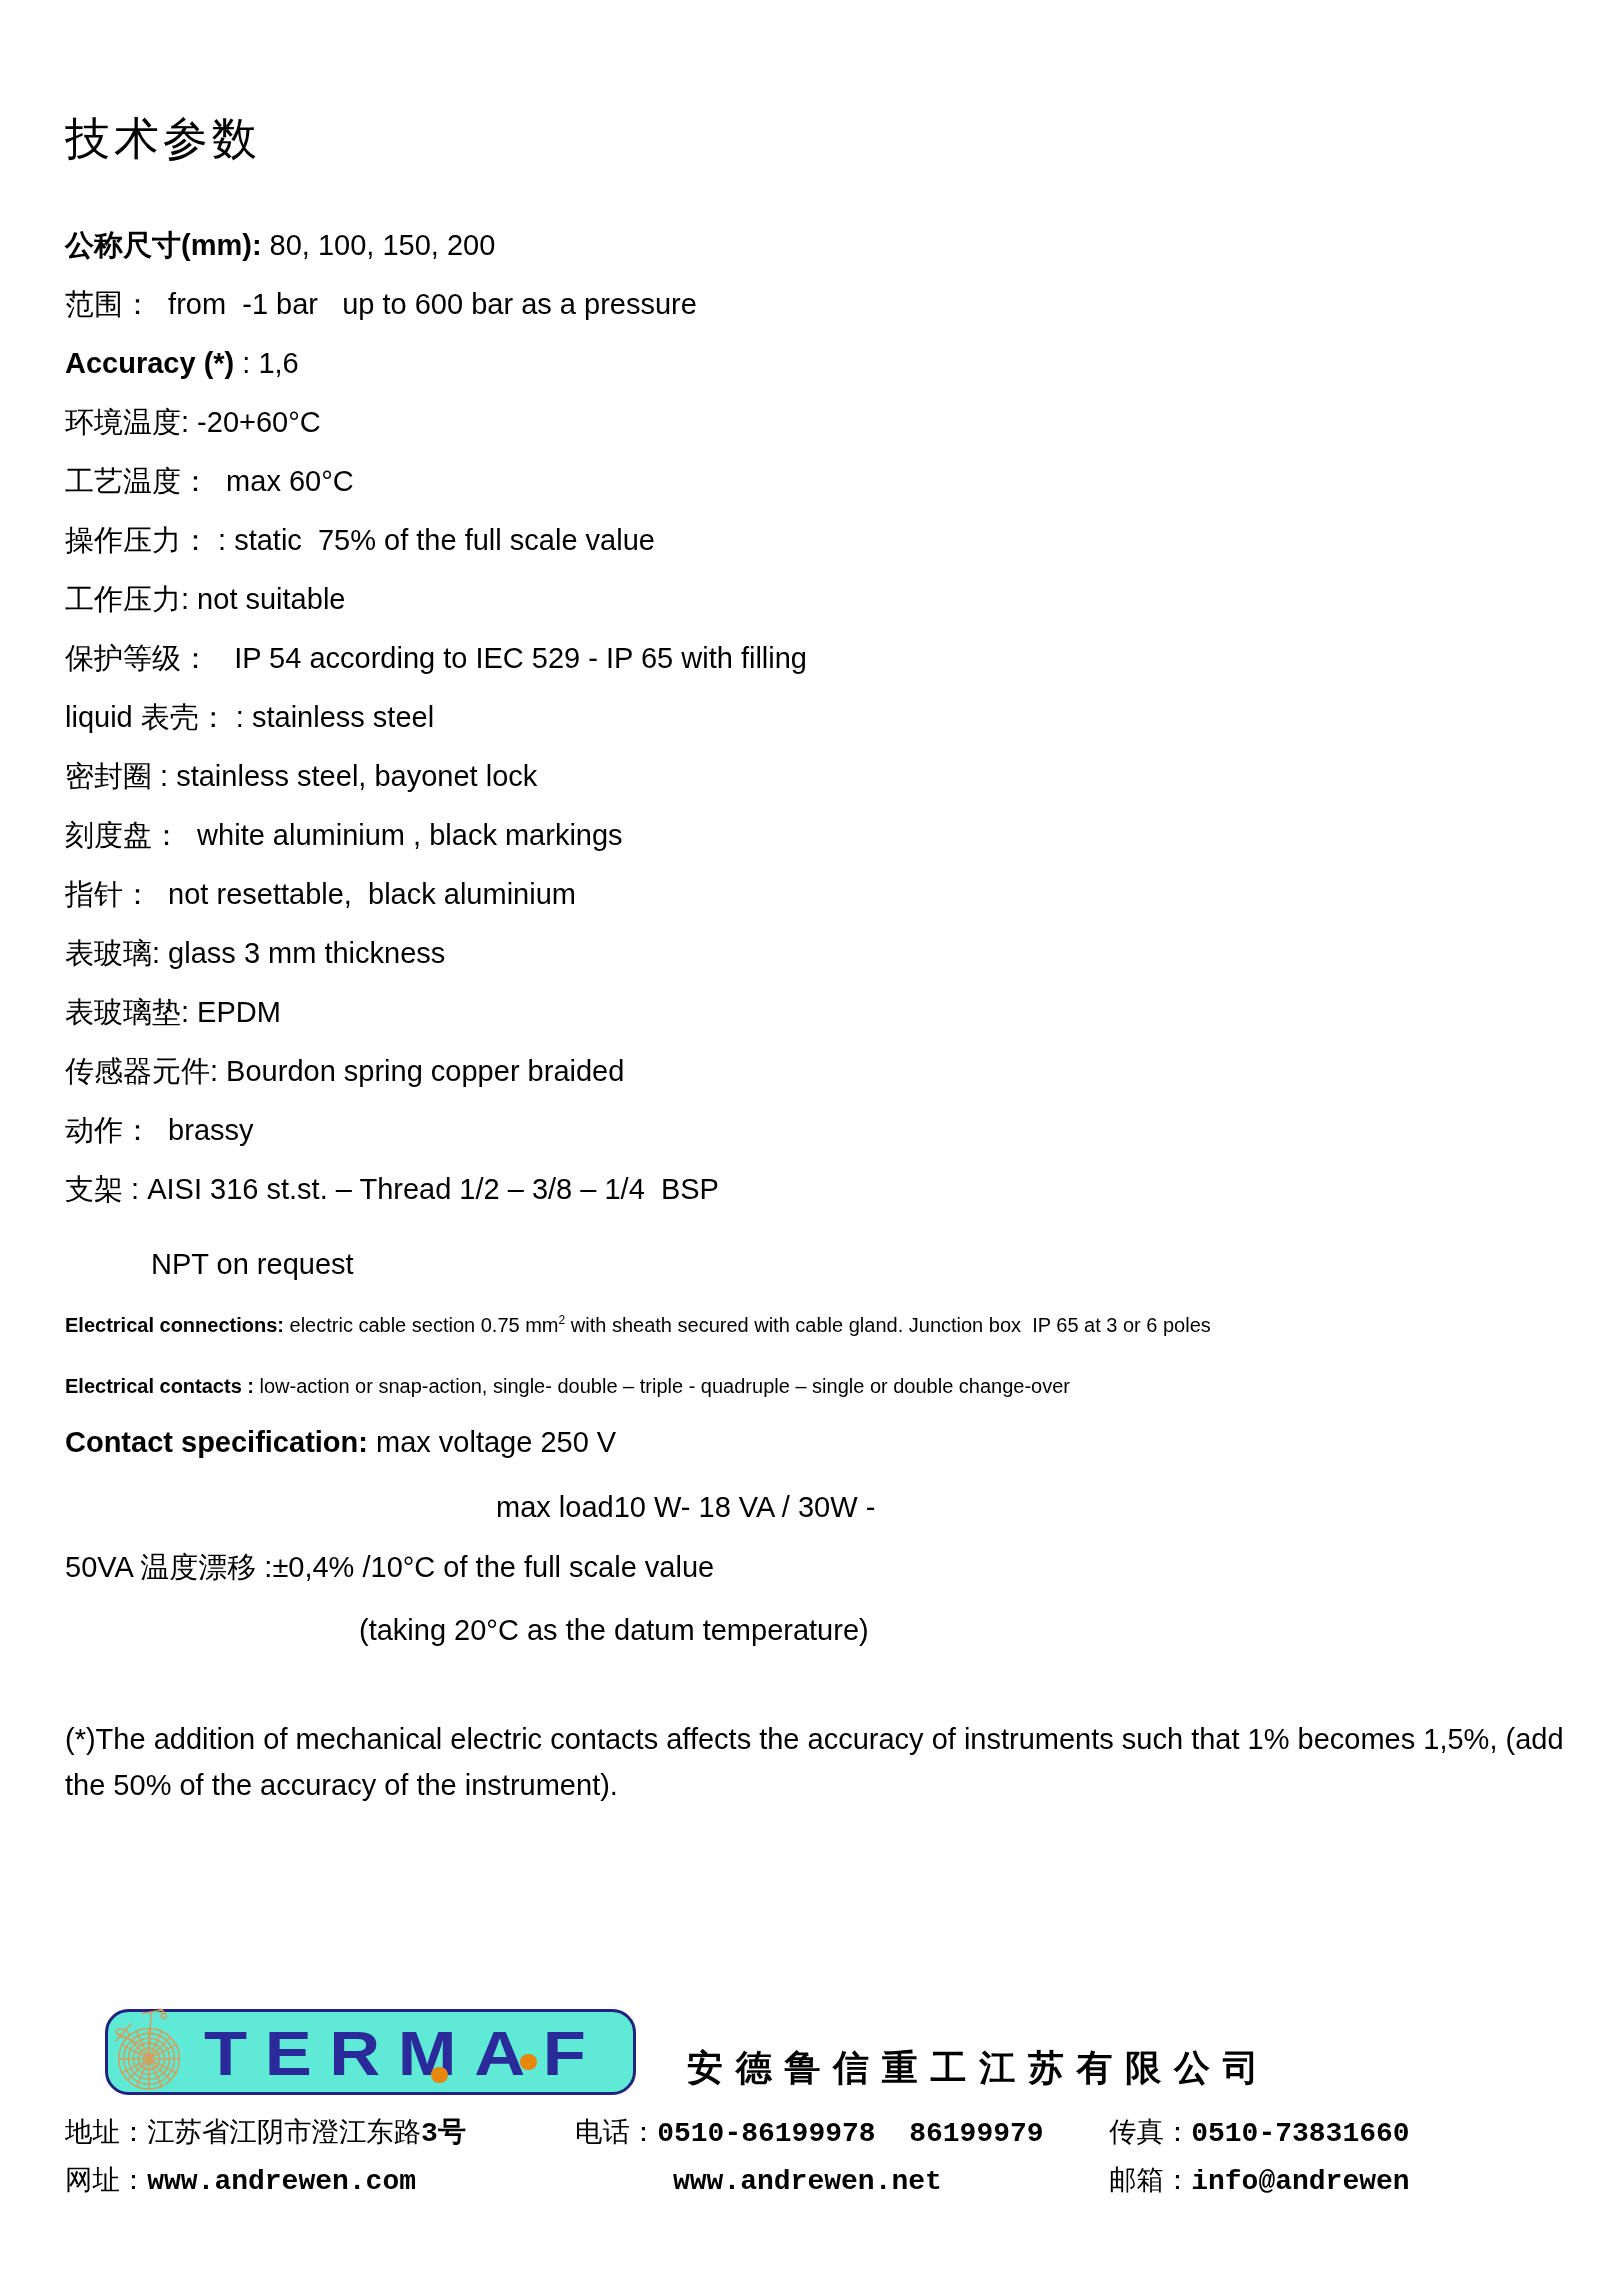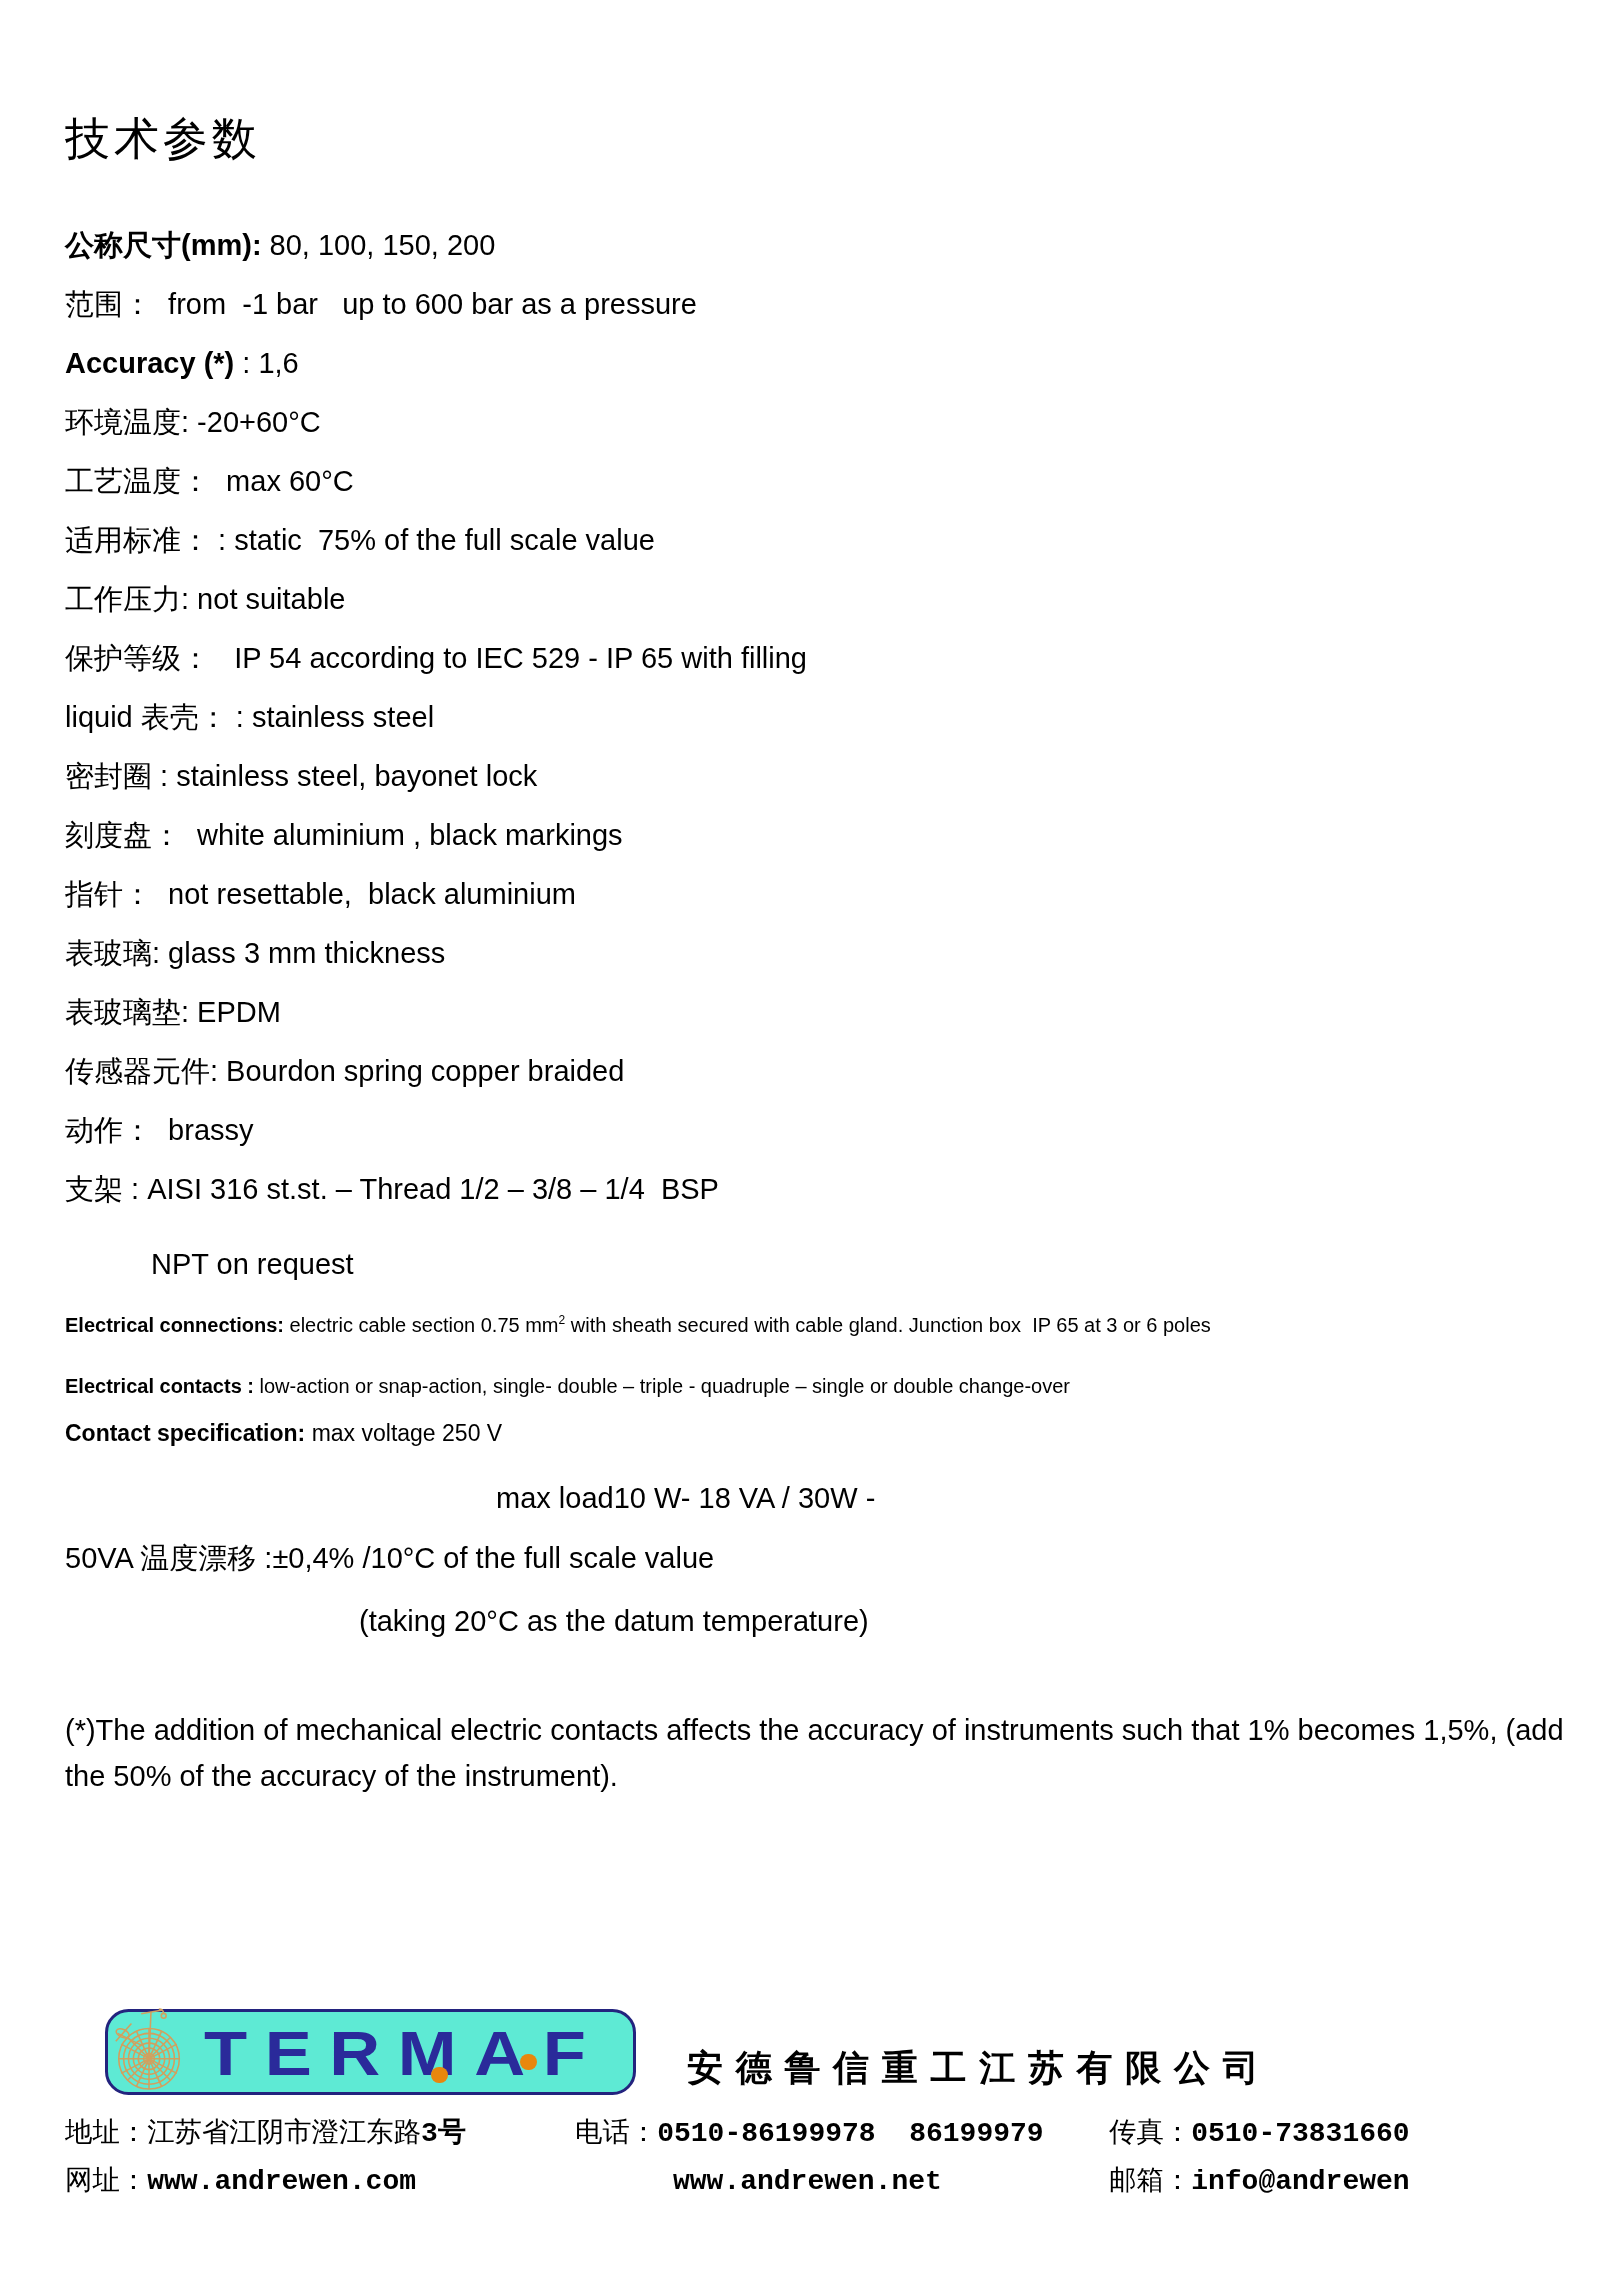--- a/index.html
+++ b/index.html
@@ -30,21 +30,21 @@
   .line span, .para span { white-space:pre-wrap; }
   .b { font-weight:bold; }
   .npt { margin:15.7px 0 0 86px; height:59px; line-height:59px; font-size:29px; }
   .para {
     margin-top:9.8px;
     font-size:20px;
     line-height:45px;
     max-width:1500px;
   }
   .para + .para { margin-top:15.7px; }
-  .single { margin-top:0; font-size:23px; height:49px; line-height:49px; }
+  .single { margin-top:9px; font-size:29px; height:49px; line-height:49px; }
   .indent-max-load { margin:17.6px 0 0 431px; font-size:29px; height:45px; line-height:45px; }
   .drift { margin-top:15.7px; font-size:29px; height:45px; line-height:45px; }
   .indent-datum { margin:17.6px 0 0 294px; font-size:29px; height:45px; line-height:45px; }
   .footnote {
     margin-top:63px;
     font-size:29px;
     line-height:46px;
     max-width:1500px;
   }
   sup { font-size:0.6em; vertical-align:super; line-height:0; }
@@ -103,21 +103,21 @@
 <div class="page">
 
   <h1 class="title">技术参数</h1>
 
   <div class="spec-list">
     <p class="line"><span class="lbl b">公称尺寸(mm):</span><span> 80, 100, 150, 200</span></p>
     <p class="line"><span class="lbl">范围：</span><span>  from  -1 bar   up to 600 bar as a pressure</span></p>
     <p class="line"><span class="lbl b">Accuracy (*)</span><span> : 1,6</span></p>
     <p class="line"><span class="lbl">环境温度:</span><span> -20+60°C</span></p>
     <p class="line"><span class="lbl">工艺温度：</span><span>  max 60°C</span></p>
-    <p class="line"><span class="lbl">适用标准：</span><span> : static  75% of the full scale value</span></p>
+    <p class="line"><span class="lbl">操作压力：</span><span> : static  75% of the full scale value</span></p>
     <p class="line"><span class="lbl">工作压力:</span><span> not suitable</span></p>
     <p class="line"><span class="lbl">保护等级：</span><span>   IP 54 according to IEC 529 - IP 65 with filling</span></p>
     <p class="line"><span class="lbl">liquid 表壳：</span><span> : stainless steel</span></p>
     <p class="line"><span class="lbl">密封圈 :</span><span> stainless steel, bayonet lock</span></p>
     <p class="line"><span class="lbl">刻度盘：</span><span>  white aluminium , black markings</span></p>
     <p class="line"><span class="lbl">指针：</span><span>  not resettable,  black aluminium</span></p>
     <p class="line"><span class="lbl">表玻璃:</span><span> glass 3 mm thickness</span></p>
     <p class="line"><span class="lbl">表玻璃垫:</span><span> EPDM</span></p>
     <p class="line"><span class="lbl">传感器元件:</span><span> Bourdon spring copper braided</span></p>
     <p class="line"><span class="lbl">动作：</span><span>  brassy</span></p>

